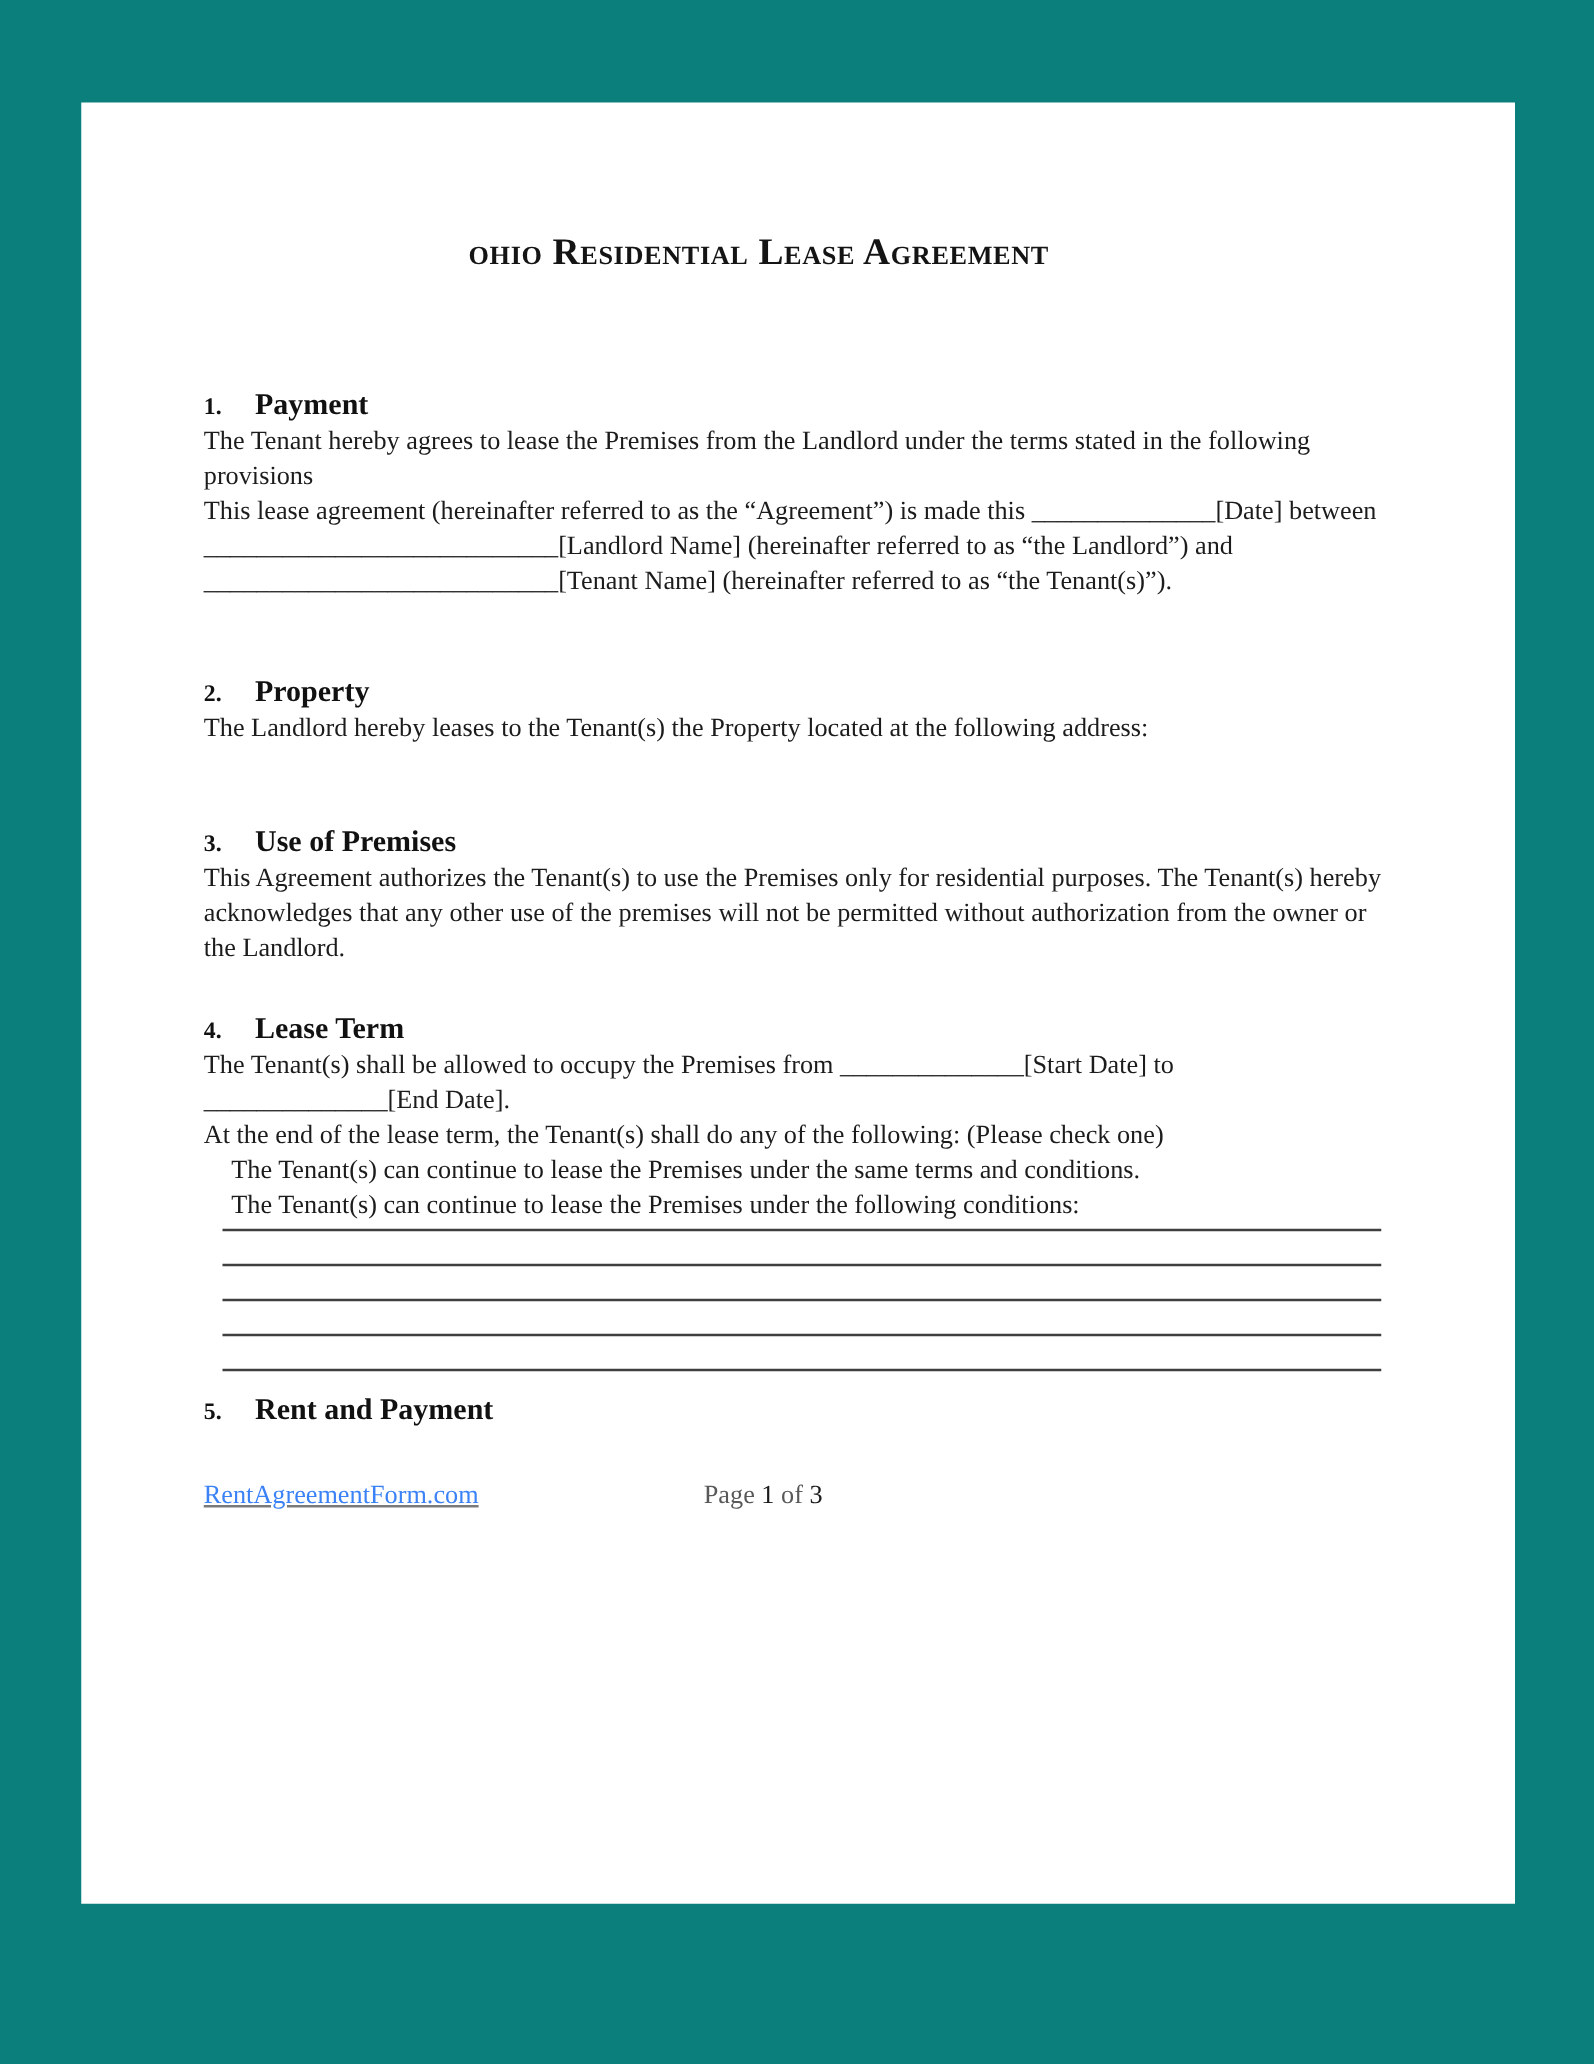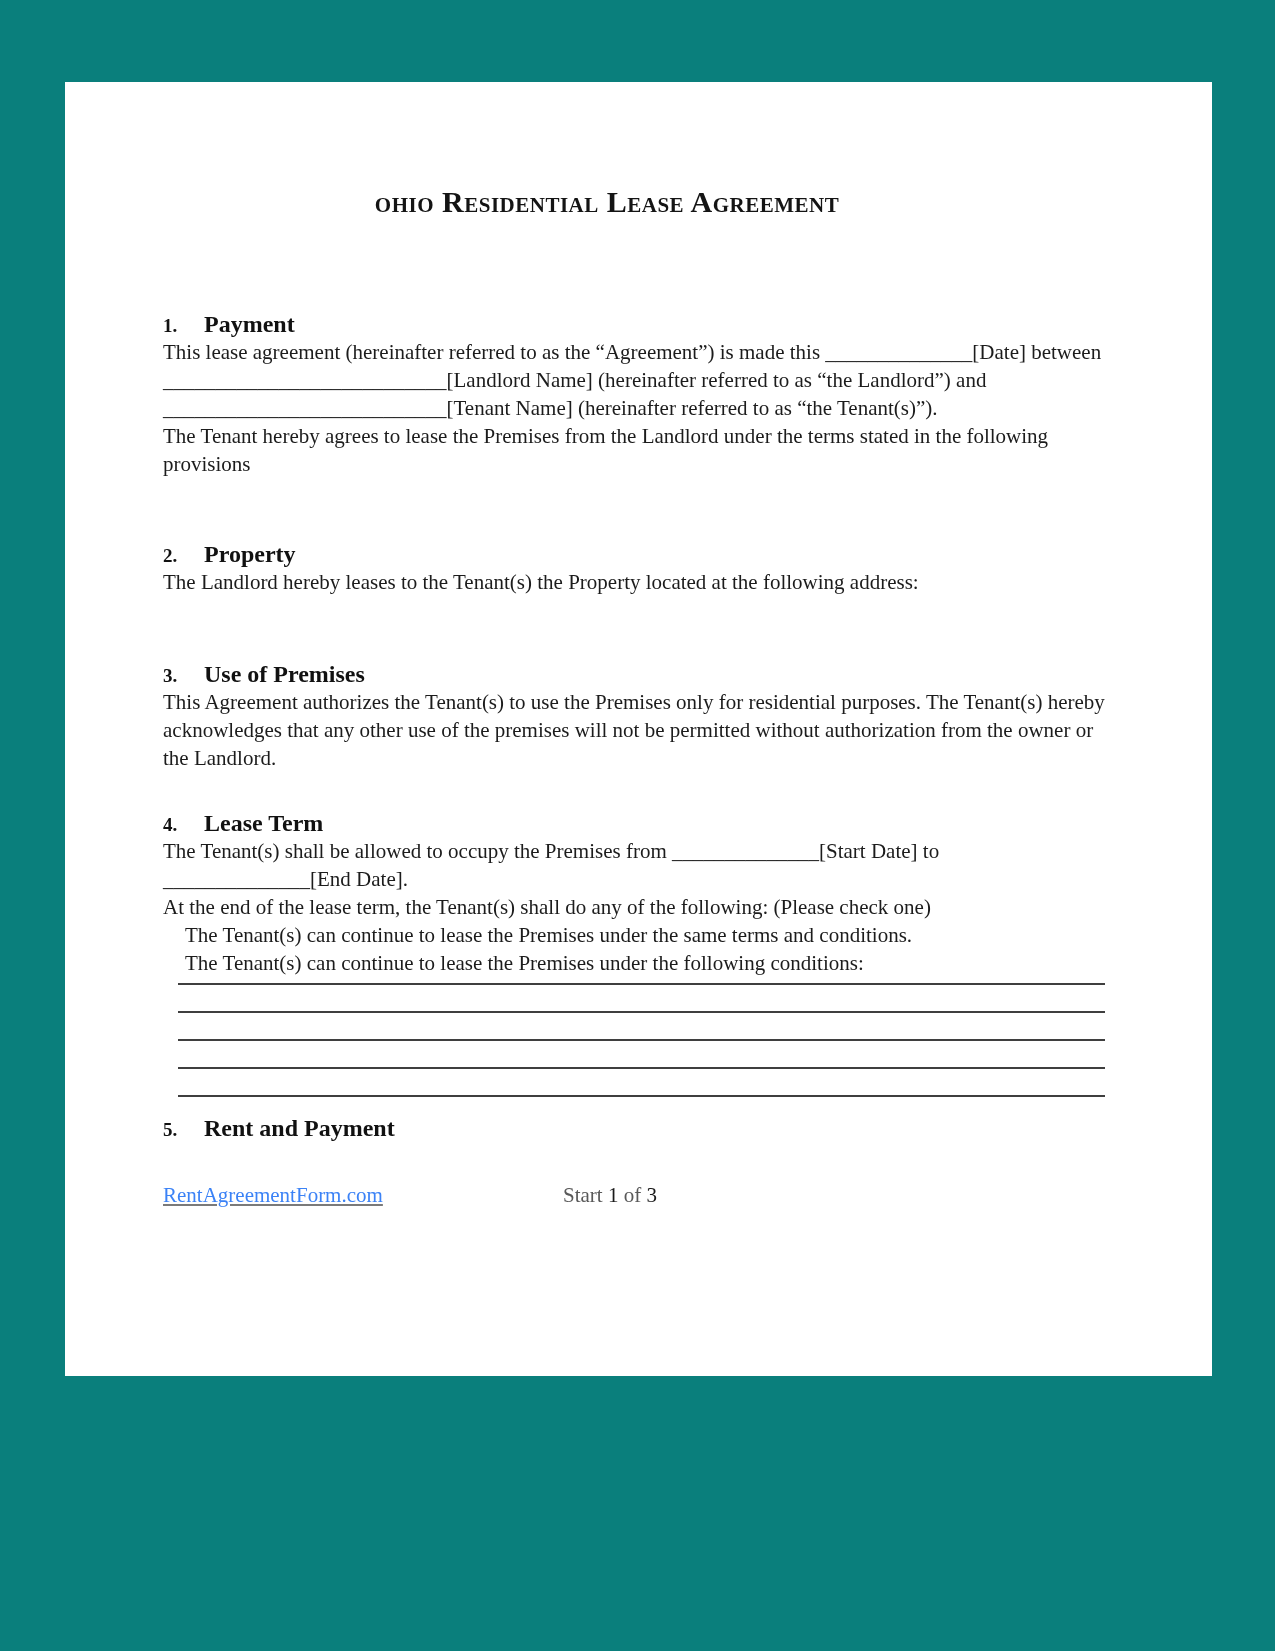--- a/index.html
+++ b/index.html
@@ -6,21 +6,21 @@
   body {
     width: 1275px; height: 1651px;
     background: #0a7f7c;
     position: relative;
     font-family: "Liberation Serif", serif;
     color: #1c1c1c;
   }
   .page {
     position: absolute;
     left: 65px; top: 82px;
-    width: 1147px; height: 1294px;
+    width: 1147px; height: 1441px;
     background: #ffffff;
     box-sizing: border-box;
     padding: 103px 107px 0 98px;
     overflow: hidden;
   }
   .doc-title {
     position: relative;
     left: -27px;
     text-align: center;
     font-size: 30px;
@@ -98,22 +98,22 @@
 
 <div class="page">
 
   <h1 class="doc-title">ohio Residential Lease Agreement</h1>
 
   <div class="section">
     <div class="sec-head mt-title-to-h1">
       <span class="sec-num">1.</span>
       <span class="sec-title">Payment</span>
     </div>
+    <p class="body-text mt-14">The Tenant hereby agrees to lease the Premises from the Landlord under the terms stated in the following provisions</p>
     <p class="body-text mt-24">This lease agreement (hereinafter referred to as the “Agreement”) is made this ______________[Date] between ___________________________[Landlord Name] (hereinafter referred to as “the Landlord”) and ___________________________[Tenant Name] (hereinafter referred to as “the Tenant(s)”).</p>
-    <p class="body-text mt-14">The Tenant hereby agrees to lease the Premises from the Landlord under the terms stated in the following provisions</p>
   </div>
 
   <div class="section">
     <div class="sec-head mt-63">
       <span class="sec-num">2.</span>
       <span class="sec-title">Property</span>
     </div>
     <p class="body-text mt-15">The Landlord hereby leases to the Tenant(s) the Property located at the following address:</p>
   </div>
 
@@ -146,20 +146,20 @@
   <div class="section">
     <div class="sec-head mt-18">
       <span class="sec-num">5.</span>
       <span class="sec-title">Rent and Payment</span>
     </div>
   </div>
 
   <div class="footer">
     <a class="footer-link" href="#">RentAgreementForm.com</a>
     <span class="footer-page">
-      <span>Start</span>
+      <span>Page</span>
       <span class="num">1</span>
       <span>of</span>
       <span class="num">3</span>
     </span>
   </div>
 
 </div>
 
 </body></html>

